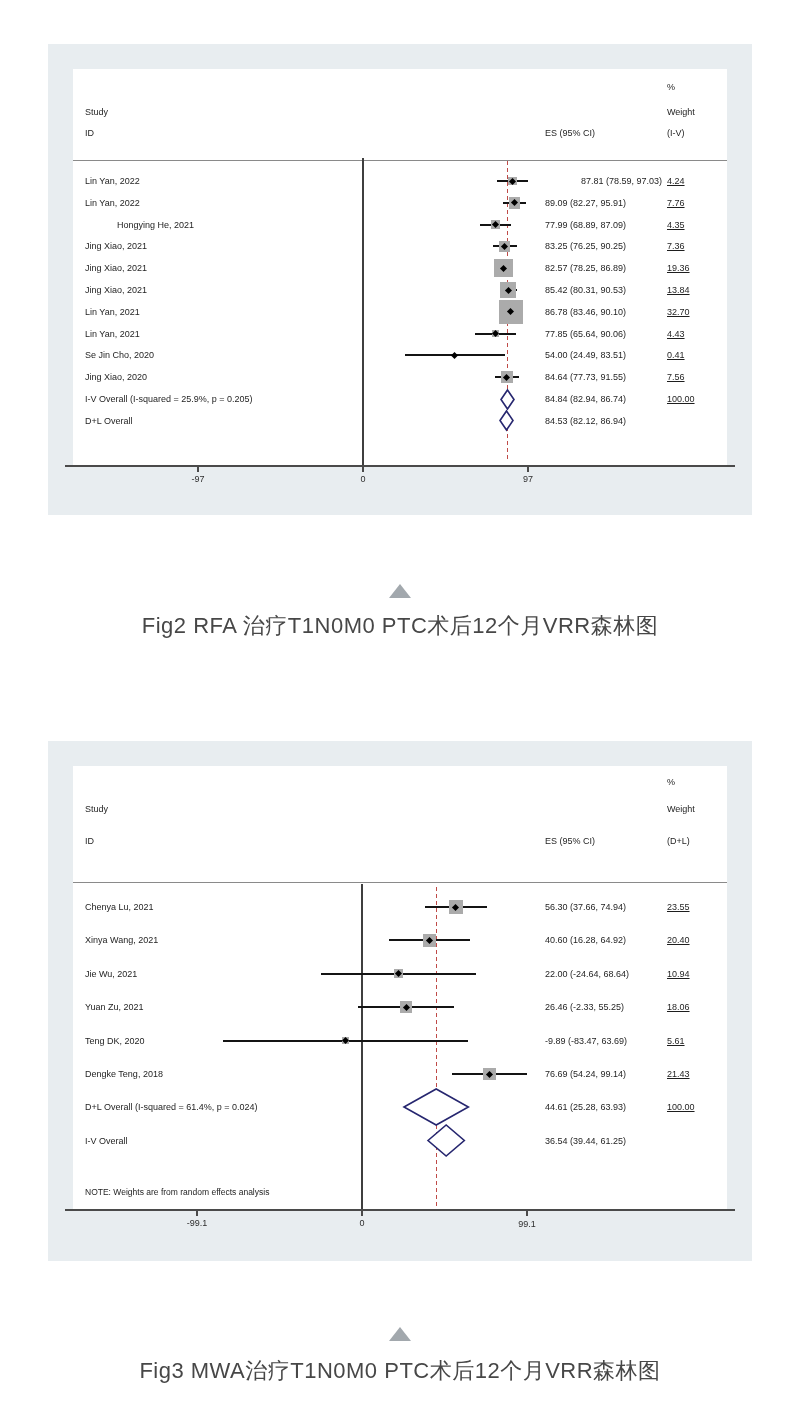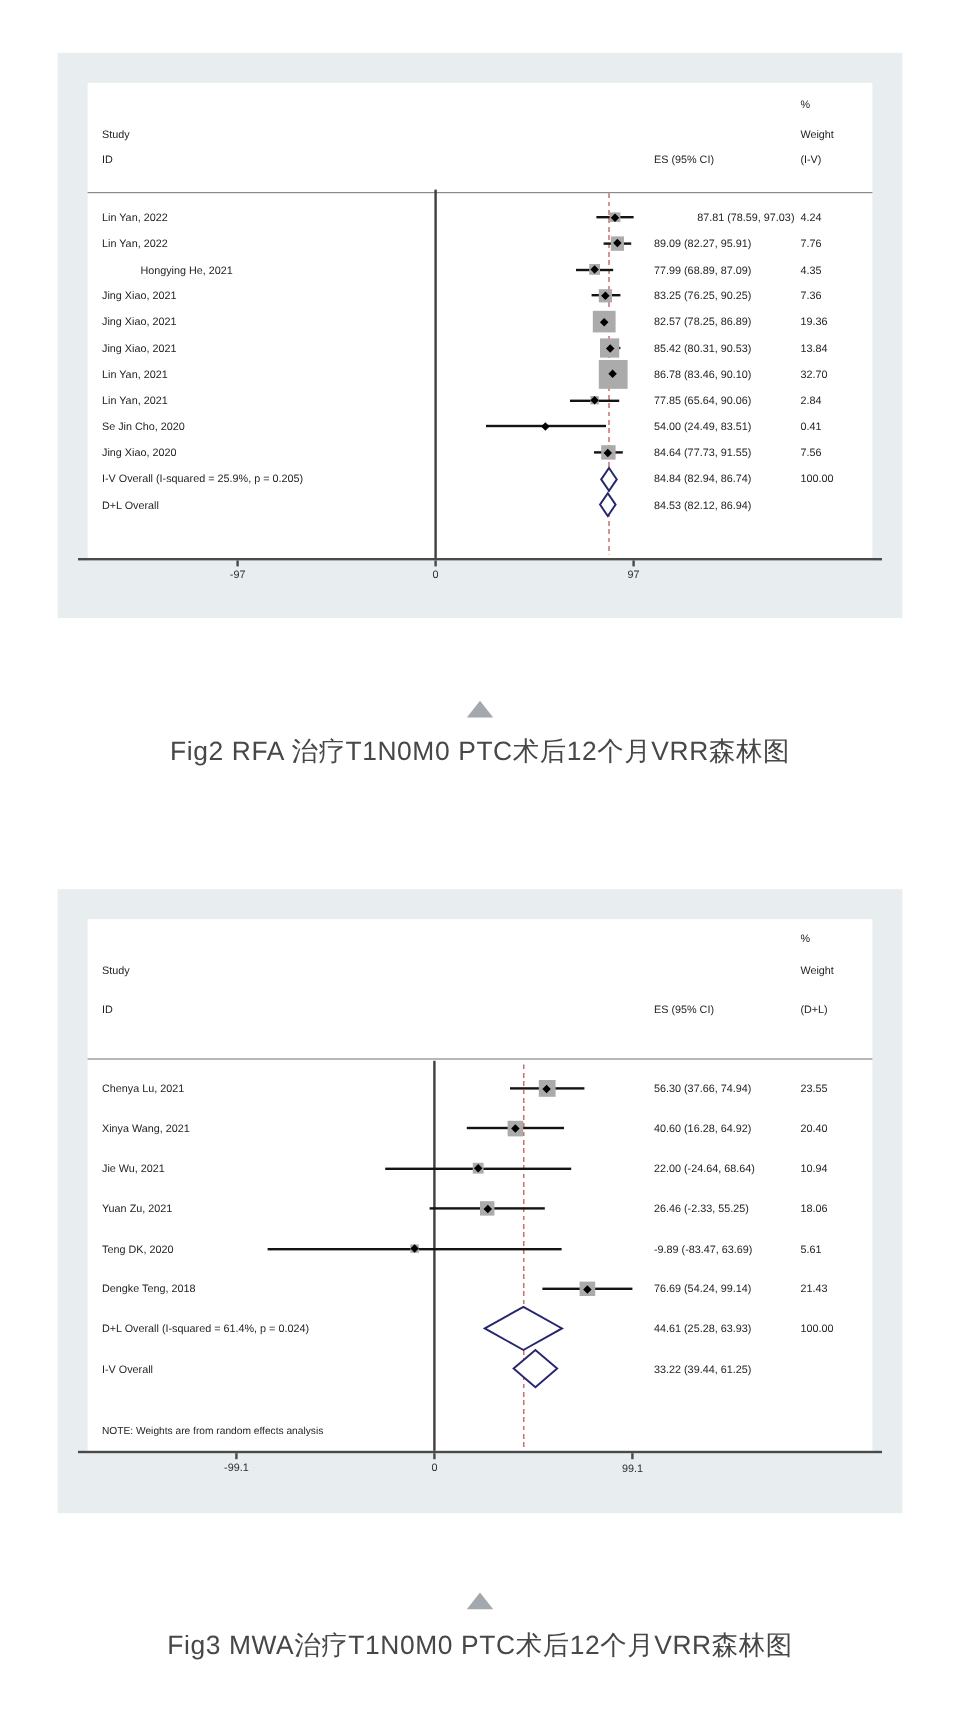--- a/index.html
+++ b/index.html
@@ -22,21 +22,21 @@
   #fig0 .sep{top:91px;} #fig1 .sep{top:116px;}
 
   .zeroline{position:absolute;width:1.5px;background:#3f3f3f;}
   .dashline{position:absolute;width:1.5px;
             background:repeating-linear-gradient(to bottom,#bf4a47 0 4px,transparent 4px 7px);}
   .axisline{position:absolute;left:-8px;width:670px;height:2px;background:#4a4a4a;}
   #fig0 .axisline{top:396px;} #fig1 .axisline{top:443px;}
 
   .rows,.ticks{position:absolute;left:0;top:0;}
   .row-label,.es-text,.wt-text{position:absolute;font-size:9px;color:#1e1e1e;white-space:nowrap;}
-  .es-text{left:472px;} .wt-text{left:594px;}
+  .es-text{left:472px;} .wt-text{left:594px;text-decoration:underline;}
   .ci-line{position:absolute;height:2px;background:#141414;}
   .eff-square{position:absolute;background:#ababab;}
   .eff-point{position:absolute;width:5px;height:5px;background:#000;transform:rotate(45deg);}
   .tickmark{position:absolute;width:1.5px;height:5px;background:#4a4a4a;}
   .ticklabel{position:absolute;width:44px;text-align:center;font-size:9px;color:#2e2e2e;}
   .note-text{position:absolute;left:12px;font-size:8.5px;color:#1e1e1e;white-space:nowrap;}
   .diamond-svg{position:absolute;}
 
   .tri{position:absolute;width:0;height:0;border-left:11px solid transparent;
        border-right:11px solid transparent;border-bottom:14px solid #a2a8ad;}
@@ -103,21 +103,21 @@
             <div class="ci-line" style="left: 431.965px; top: 241.8px; width: 11.2946px;"></div>
             <div class="eff-square" style="left: 425.604px; top: 230.791px; width: 24.0172px; height: 24.0172px;"></div>
             <div class="eff-point" style="left: 435.113px; top: 240.3px;"></div>
             <div class="es-text" style="top: 237.8px;">86.78 (83.46, 90.10)</div>
             <div class="wt-text" style="top: 237.8px;">32.70</div>
             <div class="row-label" style="left: 12px; top: 259.6px;">Lin Yan, 2021</div>
             <div class="ci-line" style="left: 401.654px; top: 263.6px; width: 41.5384px;"></div>
             <div class="eff-square" style="left: 419.156px; top: 261.333px; width: 6.53367px; height: 6.53367px;"></div>
             <div class="eff-point" style="left: 419.923px; top: 262.1px;"></div>
             <div class="es-text" style="top: 259.6px;">77.85 (65.64, 90.06)</div>
-            <div class="wt-text" style="top: 259.6px;">2.84</div>
+            <div class="wt-text" style="top: 259.6px;">4.43</div>
             <div class="row-label" style="left: 12px; top: 281.4px;">Se Jin Cho, 2020</div>
             <div class="ci-line" style="left: 331.657px; top: 285.4px; width: 100.393px;"></div>
             <div class="eff-square" style="left: 380.354px; top: 284.9px; width: 3px; height: 3px;"></div>
             <div class="eff-point" style="left: 379.354px; top: 283.9px;"></div>
             <div class="es-text" style="top: 281.4px;">54.00 (24.49, 83.51)</div>
             <div class="wt-text" style="top: 281.4px;">0.41</div>
             <div class="row-label" style="left: 12px; top: 303.2px;">Jing Xiao, 2020</div>
             <div class="ci-line" style="left: 422.219px; top: 307.2px; width: 23.5078px;"></div>
             <div class="eff-square" style="left: 428.199px; top: 302.426px; width: 11.5481px; height: 11.5481px;"></div>
             <div class="eff-point" style="left: 431.473px; top: 305.7px;"></div>
@@ -202,21 +202,21 @@
             <div class="row-label" style="left: 12px; top: 336.4px;">D+L Overall  (I-squared = 61.4%, p = 0.024)</div>
             <svg width="68.35225" height="40" class="diamond-svg" style="left: 329.1px; top: 321.4px;">
               <polygon points="2,20 34.176125,2 66.35225,20 34.176125,38" fill="#ffffff" stroke="#26266f" stroke-width="1.6"></polygon>
             </svg>
             <div class="es-text" style="top: 336.4px;">44.61 (25.28, 63.93)</div>
             <div class="wt-text" style="top: 336.4px;">100.00</div>
             <div class="row-label" style="left: 12px; top: 369.8px;">I-V Overall</div>
             <svg width="40.31365" height="35" class="diamond-svg" style="left: 352.659px; top: 357.3px;">
               <polygon points="2,17.5 20.156825,2 38.31365,17.5 20.156825,33" fill="#ffffff" stroke="#26266f" stroke-width="1.6"></polygon>
             </svg>
-            <div class="es-text" style="top: 369.8px;">33.22 (39.44, 61.25)</div>
+            <div class="es-text" style="top: 369.8px;">36.54 (39.44, 61.25)</div>
           </div>
         <div class="axisline"></div>
         <div class="note-text" style="top: 421px;">NOTE: Weights are from random effects analysis</div>
       </div>
       <div class="ticks">
           <div class="tickmark" style="left: 148.249px; top: 470px;"></div>
           <div class="ticklabel" style="left: 126.999px; top: 477px;">-99.1</div>
           <div class="tickmark" style="left: 313.25px; top: 470px;"></div>
           <div class="ticklabel" style="left: 292px; top: 477px;">0</div>
           <div class="tickmark" style="left: 478.251px; top: 470px;"></div>

